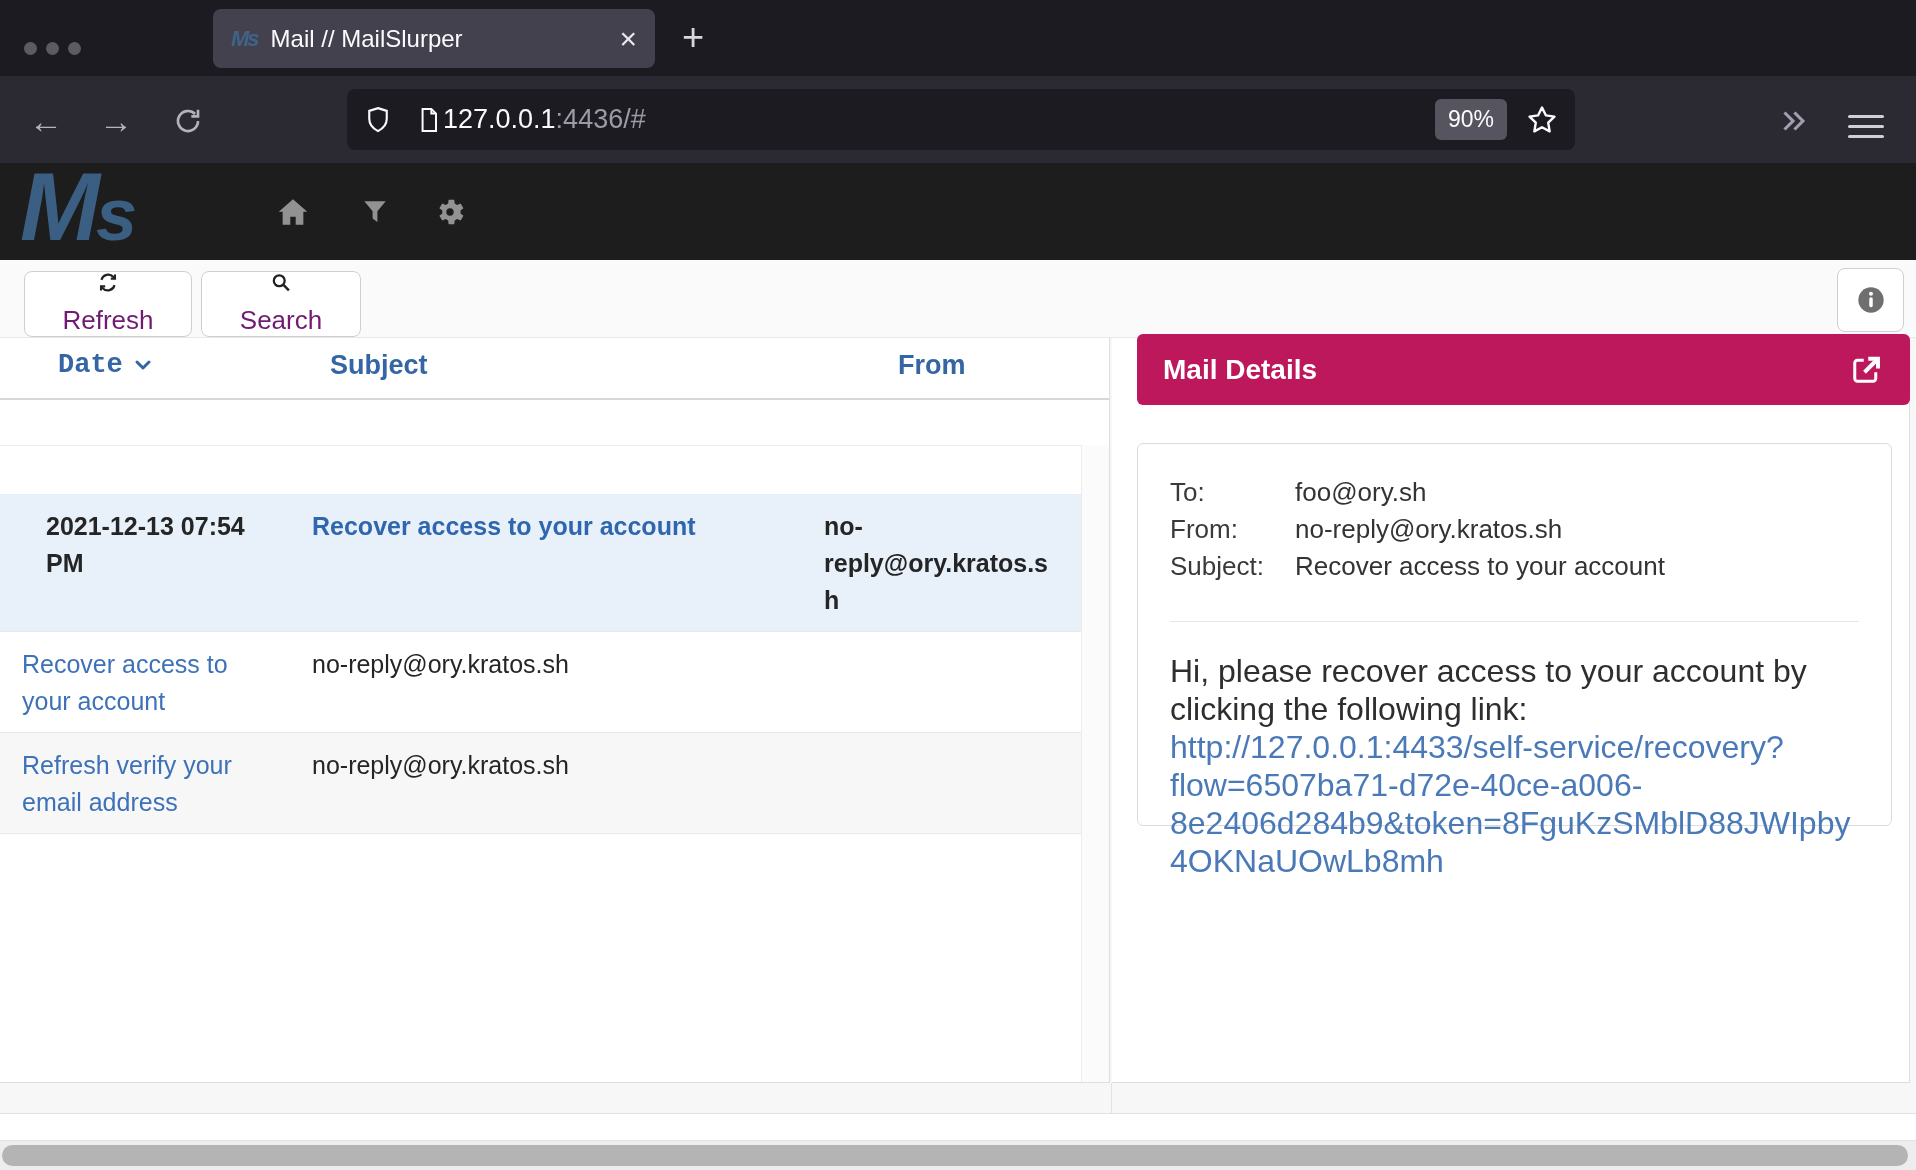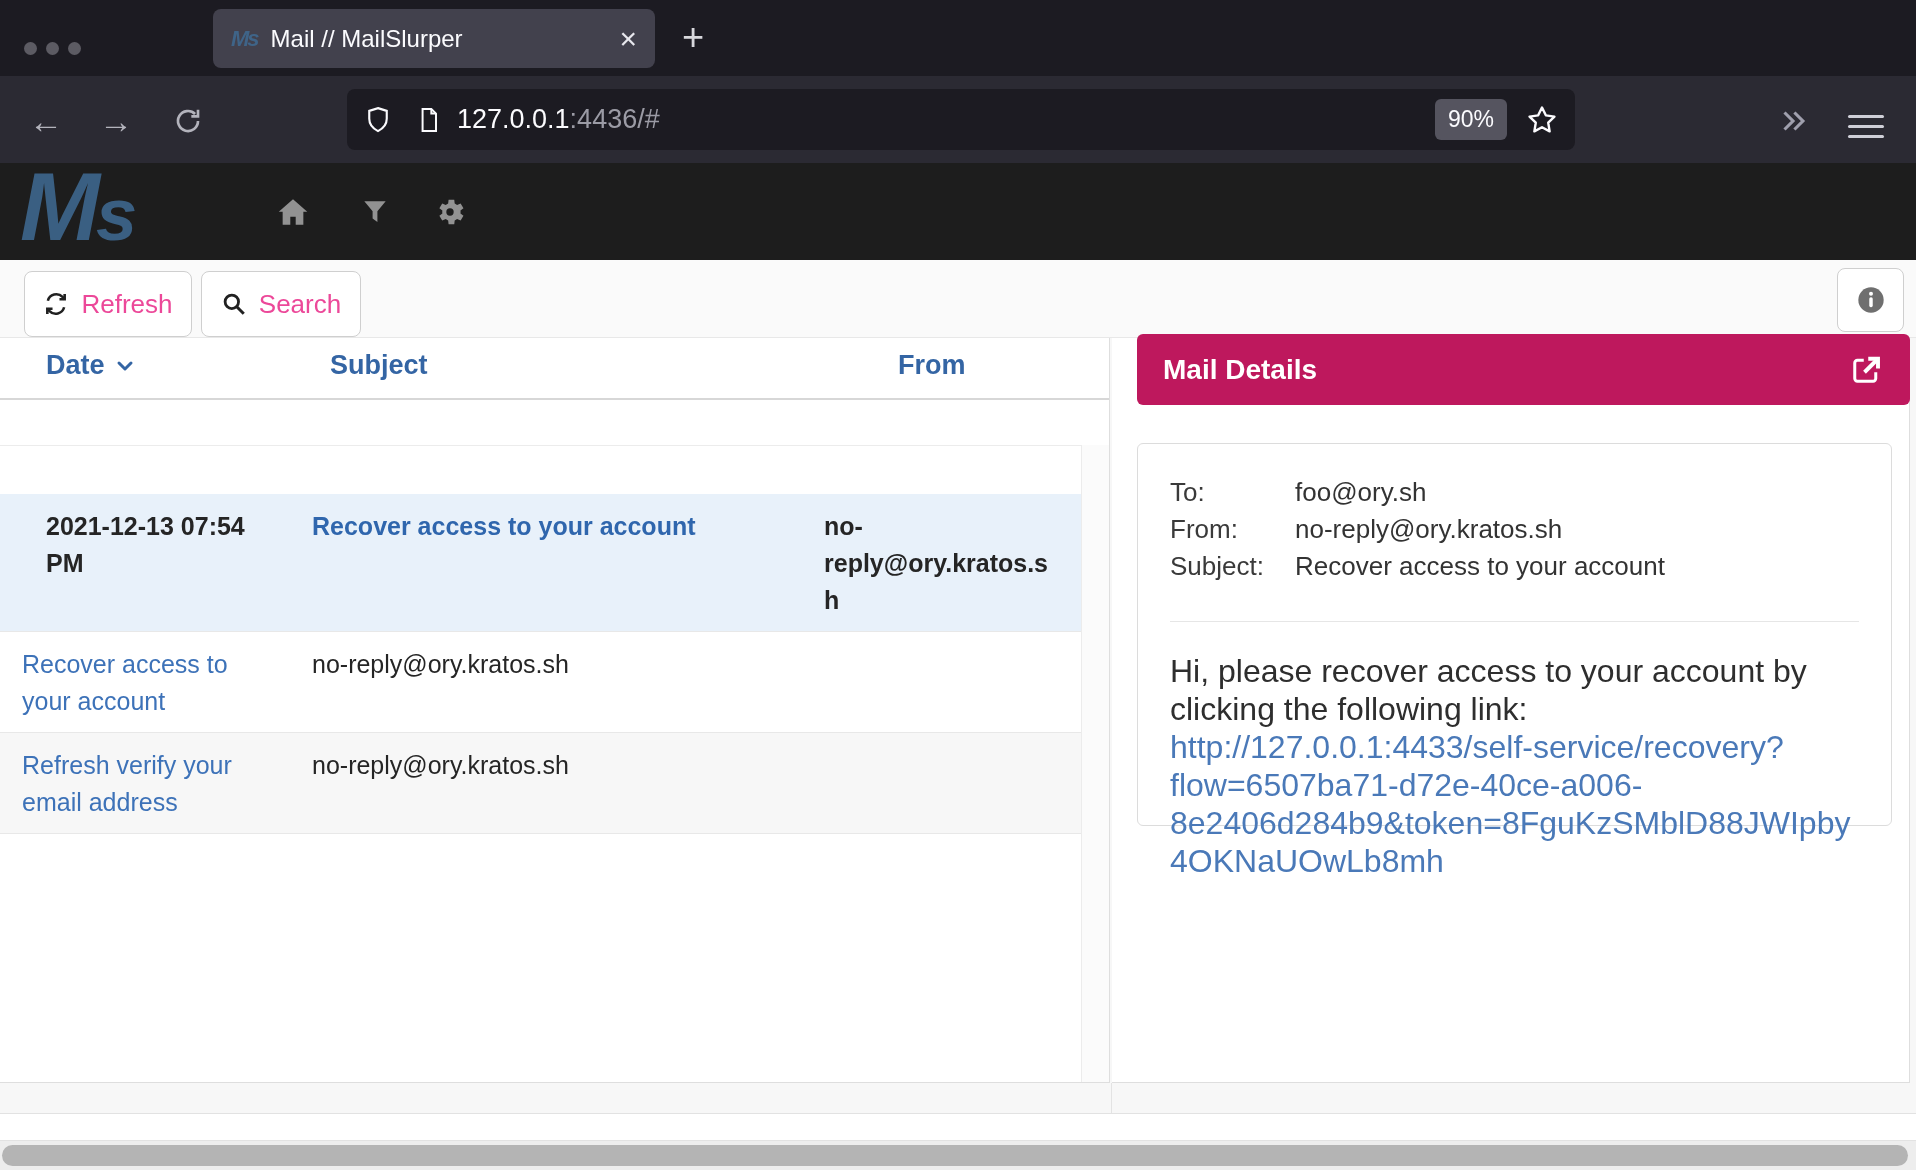--- a/index.html
+++ b/index.html
@@ -17,21 +17,21 @@
   .tab-title { color:#fbfbfe; font-size:24px; flex:1; white-space:nowrap; }
   .tab-close { color:#e8e8ee; font-size:30px; line-height:30px; padding-left:10px; cursor:default; }
   .newtab { position:absolute; left:682px; top:18px; color:#d7d7dc; font-size:38px; font-weight:300; line-height:38px; }
 
   .urlrow { position:absolute; left:0; top:76px; width:100%; height:87px; background:#2b2a33; }
   .navbtn { position:absolute; top:23px; width:44px; height:44px; display:flex; align-items:center;
             justify-content:center; color:#b3b3bc; font-size:34px; }
   .urlbar { position:absolute; left:347px; top:13px; width:1228px; height:61px; background:#1c1b22;
             border-radius:8px; display:flex; align-items:center; padding:0 16px; }
   .urlbar svg { flex:none; }
-  .url-text { margin-left:14px; font-size:27px; color:#fbfbfe; white-space:nowrap; }
+  .url-text { font-size:27px; color:#fbfbfe; white-space:nowrap; }
   .url-rest { color:#9b9ba5; }
   .zoom-badge { margin-left:auto; background:#55545f; color:#fbfbfe; font-size:23px; padding:7px 13px; border-radius:6px; }
   .star-btn { margin-left:18px; display:flex; }
   .overflow-btn { position:absolute; right:106px; top:28px; color:#9f9fad; }
   .menu-btn { position:absolute; right:32px; top:32px; width:36px; }
   .menu-btn i { display:block; height:3px; background:#cfcfd8; margin:7px 0; border-radius:2px; }
 
   
   .appnav { position:absolute; left:0; top:163px; width:100%; height:97px; background:#1d1d1d; }
   .logo { position:absolute; left:20px; top:-6px; color:#3a5f82; font-style:italic; font-weight:900;
@@ -39,33 +39,33 @@
   .logo .m { font-size:96px; }
   .logo .s { font-size:74px; }
   .nav-icon { position:absolute; top:30px; width:38px; height:38px; color:#929292; display:flex;
               align-items:center; justify-content:center; }
 
   
   .btnstrip { position:absolute; left:0; top:260px; width:100%; height:78px; background:#fafafa;
               border-bottom:1px solid #e8e8e8; }
   .btn { position:absolute; top:11px; height:66px; background:#fff; border:1px solid #cfcfcf;
          border-radius:8px; display:flex; align-items:center; justify-content:center; gap:12px;
-         font-size:26px; color:#ec4899; }
+         font-size:26px; color:#701a75;flex-direction:column; }
   .btn-refresh { left:24px; width:168px; }
   .btn-search  { left:201px; width:160px; }
   .btn-info { position:absolute; right:12px; top:8px; width:67px; height:64px; background:#fff;
               border:1px solid #cfcfcf; border-radius:8px; display:flex; align-items:center; justify-content:center; }
 
   
   .main { position:absolute; left:0; top:338px; width:100%; height:745px; }
   .left-panel { position:absolute; left:0; top:0; width:1110px; height:745px; background:#fff;
                 border-right:1px solid #dedede; border-bottom:1px solid #dedede; }
   .cols { position:relative; height:62px; border-bottom:2px solid #d7d7d7; }
   .col-h { position:absolute; top:12px; font-size:27px; font-weight:bold; color:#3465a4; display:flex; align-items:center; gap:8px; }
-  .col-date { left:46px; } .col-subject { left:330px; } .col-from { left:898px; }
+  .col-date { left:58px;font-family:Liberation Mono, monospace; } .col-subject { left:330px; } .col-from { left:898px; }
 
   .rows { position:absolute; left:0; top:107px; width:1081px; border-top:1px solid #ececec; }
   .row { display:grid; grid-template-columns:290px 512px 279px; min-height:98px;
          padding:14px 0 12px; border-bottom:1px solid #e8e8e8; font-size:25px; line-height:37px; color:#252525; }
   .row-selected { background:#e8f1fa; font-weight:bold;margin-top:48px; }
   .row-striped { background:#f7f7f7; }
   .cell-date { padding:0 12px 0 46px; }
   .cell-subject { padding:0 14px 0 22px; color:#3d72b8; }
   .row-selected .cell-subject { color:#2f66ad; }
   .cell-from { padding:0 26px 0 22px; overflow-wrap:break-word; }

